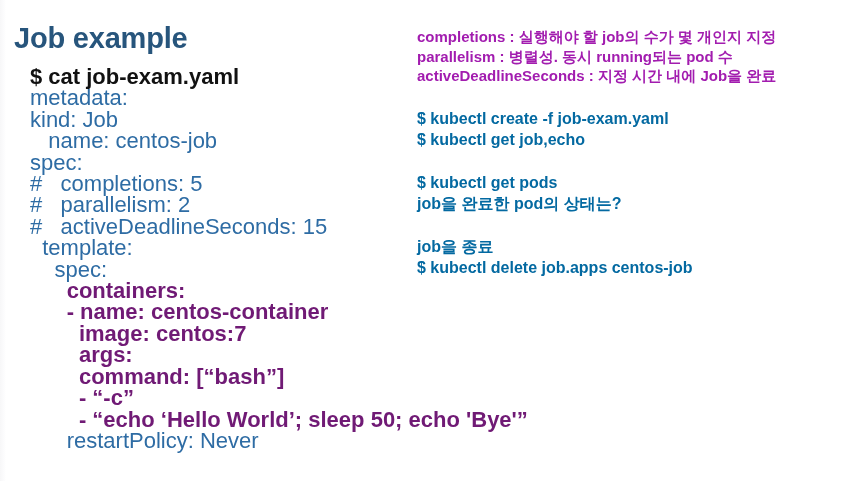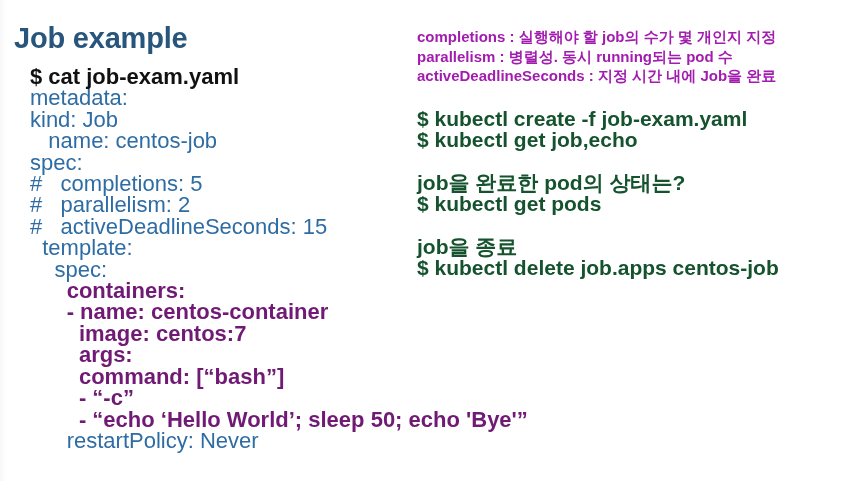--- a/index.html
+++ b/index.html
@@ -73,24 +73,24 @@
   .note-line {
     font-size: 15px;
     line-height: 19.5px;
     font-weight: bold;
     color: #a21caf;
     white-space: nowrap;
   }
   .gap-lg { height: 22px; }
   .gap-md { height: 21px; }
   .sh-line {
-    font-size: 21px;
+    font-size: 16px;
     line-height: 21.5px;
     font-weight: bold;
-    color: #14532d;
+    color: #0369a1;
     white-space: nowrap;
   }
 </style>
 </head>
 <body>
 
 <div class="slide-edge"></div>
 
 <h1 class="slide-title">Job example</h1>
 
@@ -121,19 +121,19 @@
   <div id="note-descriptions">
       <div class="note-line">completions : 실행해야 할 job의 수가 몇 개인지 지정</div>
       <div class="note-line">parallelism : 병렬성. 동시 running되는 pod 수</div>
       <div class="note-line">activeDeadlineSeconds : 지정 시간 내에 Job을 완료</div>
     </div>
   <div id="note-groups">
       <div class="gap-lg"></div>
       <div class="sh-line">$ kubectl create -f job-exam.yaml</div>
       <div class="sh-line">$ kubectl get job,echo</div>
       <div class="gap-md"></div>
+      <div class="sh-line">$ kubectl get pods</div>
       <div class="sh-line">job을 완료한 pod의 상태는?</div>
-      <div class="sh-line">$ kubectl get pods</div>
       <div class="gap-md"></div>
       <div class="sh-line">job을 종료</div>
       <div class="sh-line">$ kubectl delete job.apps centos-job</div>
     </div>
 </div>
 
 </body></html>

